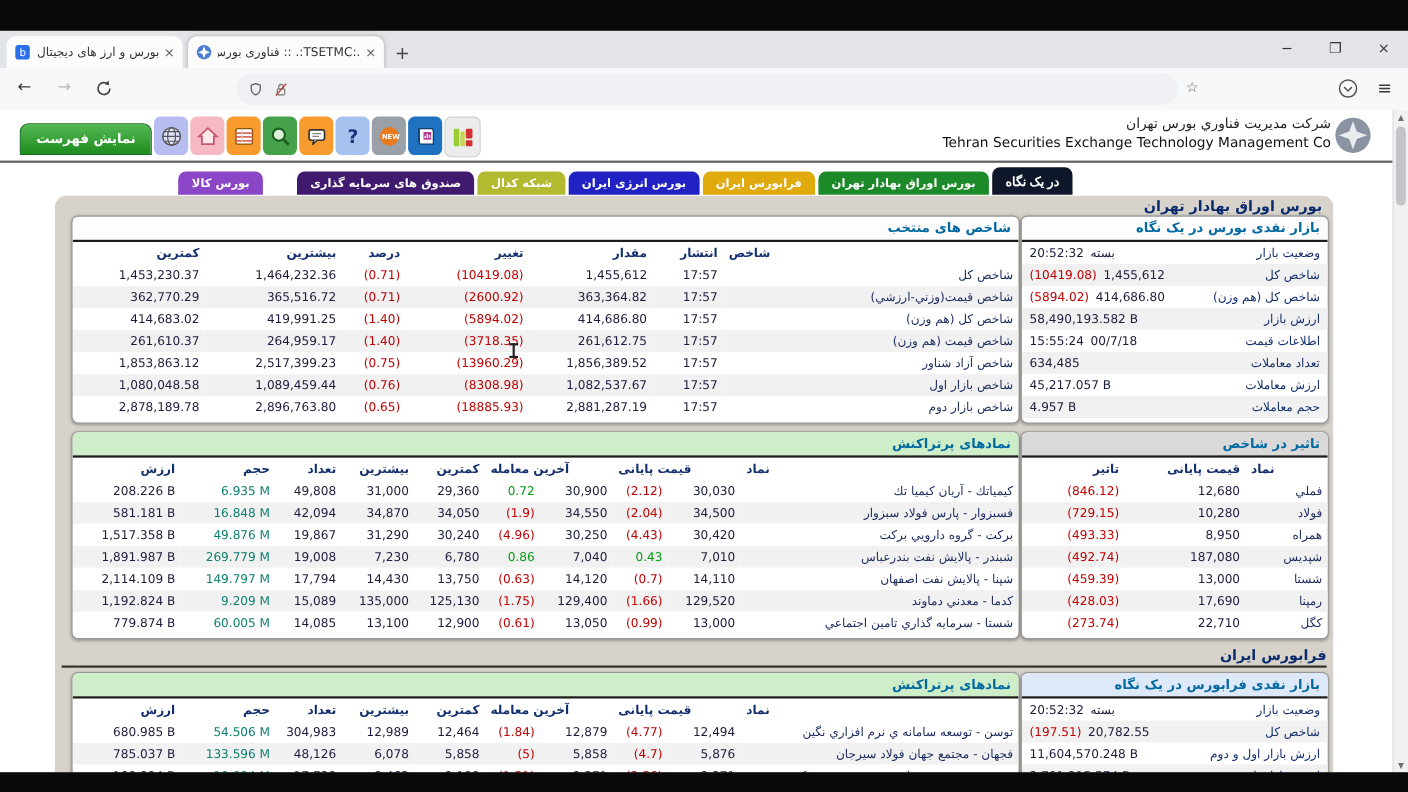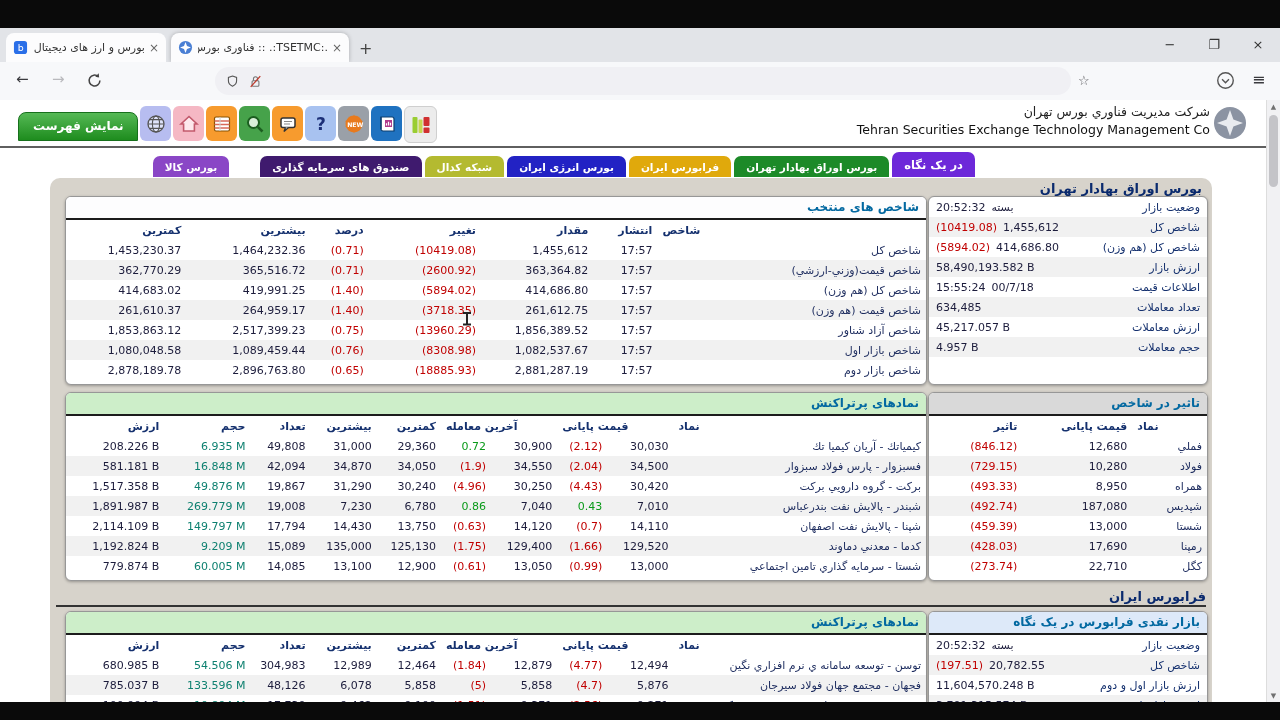--- a/index.html
+++ b/index.html
@@ -210,21 +210,21 @@
         <div class="fa">شرکت مدیریت فناوري بورس تهران</div>
         <div class="en">Tehran Securities Exchange Technology Management Co</div>
       </div>
       <svg class="biglogo" width="36" height="36" viewBox="0 0 36 36">
           <circle cx="18" cy="18" r="16" fill="#8b93a2"></circle>
           <path d="M18 5 L21.4 14.6 31 18 21.4 21.4 18 31 14.6 21.4 5 18 14.6 14.6 Z" fill="#e9ebef"></path>
         </svg>
     </div>
 
     <div class="navtabs">
-        <div class="navtab active" style="background: #6d28d9;">در یک نگاه</div>
+        <div class="navtab active" style="background: #0f172a; font-family: Liberation Serif, serif;">در یک نگاه</div>
         <div class="navtab" style="background: rgb(28, 138, 40);">بورس اوراق بهادار تهران</div>
         <div class="navtab" style="background: rgb(224, 169, 12);">فرابورس ایران</div>
         <div class="navtab" style="background: rgb(34, 34, 196);">بورس انرژی ایران</div>
         <div class="navtab" style="background: rgb(180, 186, 48);">شبکه کدال</div>
         <div class="navtab" style="background: rgb(63, 26, 110); margin-left: 28px;">صندوق های سرمایه گذاری</div>
         <div class="navtab" style="background: rgb(138, 70, 198);">بورس کالا</div>
       </div>
 
     <div class="panel-area">
       <div class="sec-heading" style="top:3px">بورس اوراق بهادار تهران</div>
@@ -314,20 +314,21 @@
                 <td class="c-pct signed neg">(18885.93)</td>
                 <td class="c-pct signed neg">(0.65)</td>
                 <td class="c-num">2,896,763.80</td>
                 <td class="c-num">2,878,189.78</td>
               </tr>
             </tbody>
         </table>
       </div>
 
       <div class="panel p-glance">
+        <div class="panel-title t-white">بازار نقدی بورس در یک نگاه</div>
         <div>
             <div class="kv-row">
               <span class="kv-label">وضعیت بازار</span>
               <span class="kv-value">
                 <span>بسته</span>
                 <span>20:52:32</span>
               </span>
             </div>
             <div class="kv-row">
               <span class="kv-label">شاخص کل</span>

